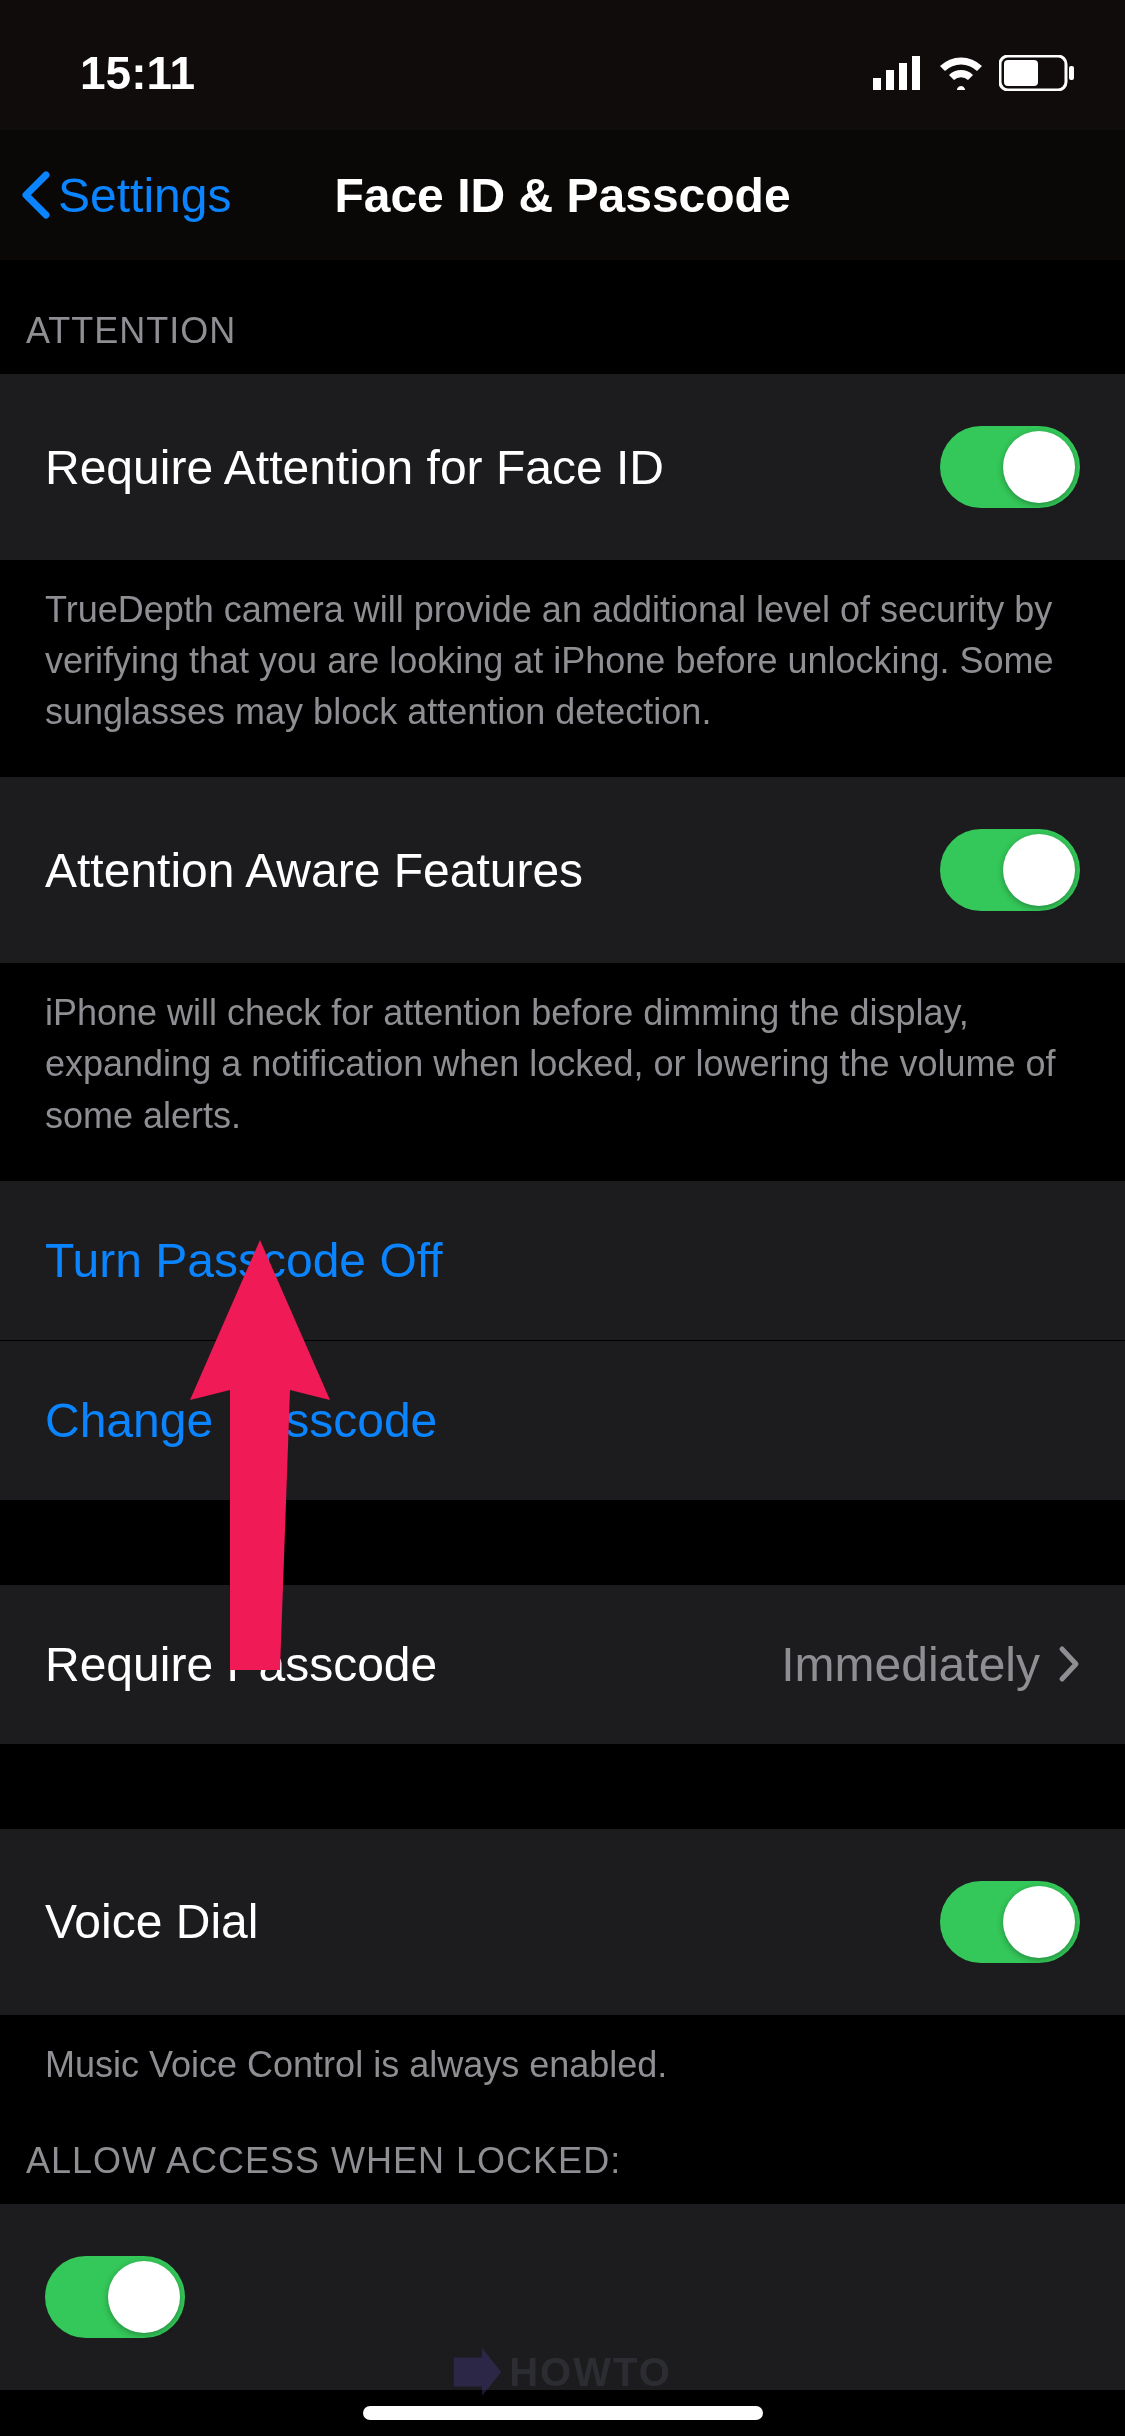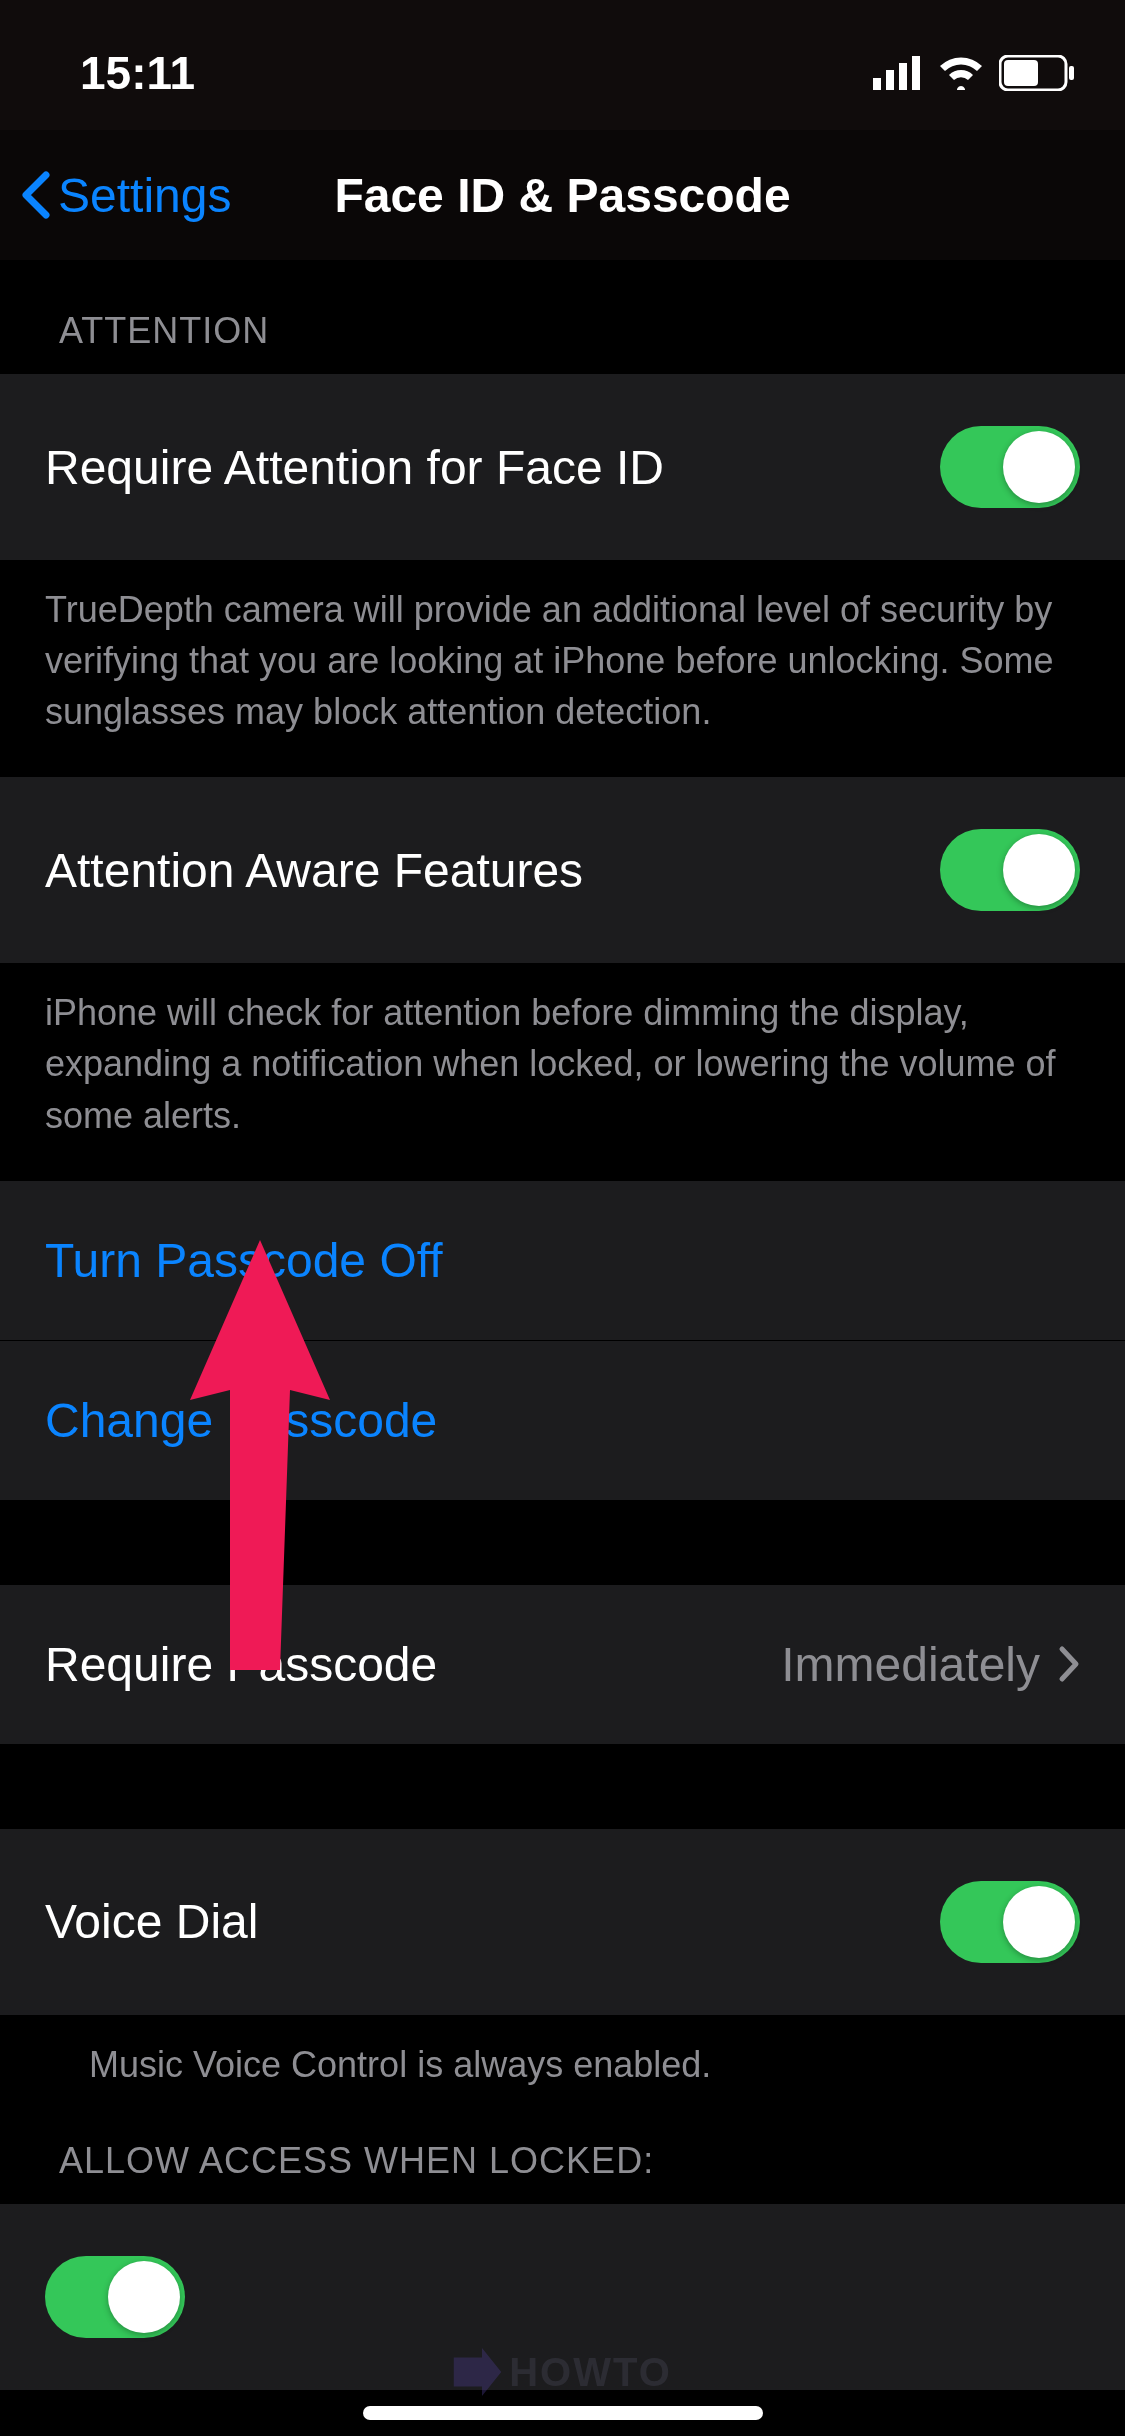--- a/index.html
+++ b/index.html
@@ -48,21 +48,21 @@
   .nav-back svg { flex-shrink: 0; }
   .nav-title {
     position: absolute;
     left: 50%;
     transform: translateX(-50%);
     font-size: 48px;
     font-weight: 600;
     color: #fff;
   }
   .section-header {
-    padding: 50px 45px 22px 59px;
+    padding: 50px 45px 22px 26px;
     font-size: 36px;
     color: #8e8e93;
     letter-spacing: 1px;
     background: #000;
   }
   .row {
     background: #1c1c1e;
     padding: 52px 45px;
     display: flex;
     justify-content: space-between;
@@ -221,21 +221,21 @@
 </div>
 
 <div class="spacer"></div>
 
 <div class="row last">
   <span class="row-label">Voice Dial</span>
   <div class="toggle">
       <div class="knob"></div>
     </div>
 </div>
-<div class="footer-text" style="padding-bottom:10px;margin-left:44px;">Music Voice Control is always enabled.</div>
+<div class="footer-text" style="padding-bottom:10px;">Music Voice Control is always enabled.</div>
 
 <div class="section-header" style="padding-top:40px;">ALLOW ACCESS WHEN LOCKED:</div>
 
 <div class="row last">
   <div class="toggle">
       <div class="knob"></div>
     </div>
 </div>
 
 <svg class="arrow-overlay" width="160" height="440" viewBox="0 0 160 440">

